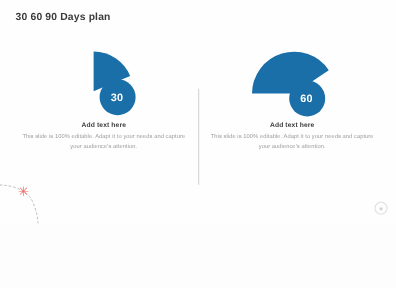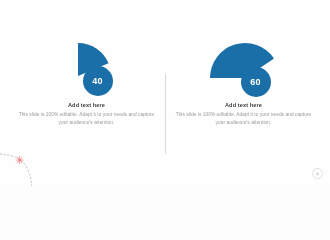--- a/index.html
+++ b/index.html
@@ -141,30 +141,31 @@
     justify-content: center;
     font-size: 4px;
     color: #cfcfcf;
   }
 </style>
 </head>
 <body>
 
 <div id="slide">
 
+  <div id="page-title">30 60 90 Days plan</div>
 
   <div id="cards">
 
     <div class="card">
       <div class="chart-wrap">
         <svg class="chart-svg" width="80" height="66" viewBox="0 0 80 66">
           <path d="M 31 44 L 31 11 A 33 33 0 0 1 61.5 31.3 Z" fill="#1a6fa8"></path>
         </svg>
         <div class="badge" style="left:50%; margin-left:-4px; top:34px; background:#1a6fa8;">
-          <span>40</span>
+          <span>30</span>
         </div>
       </div>
       <div class="card-text">
         <div class="card-heading">Add text here</div>
         <div class="card-body">This slide is 100% editable. Adapt it to your needs and capture your audience's attention.</div>
       </div>
     </div>
 
 
     <div class="card">

